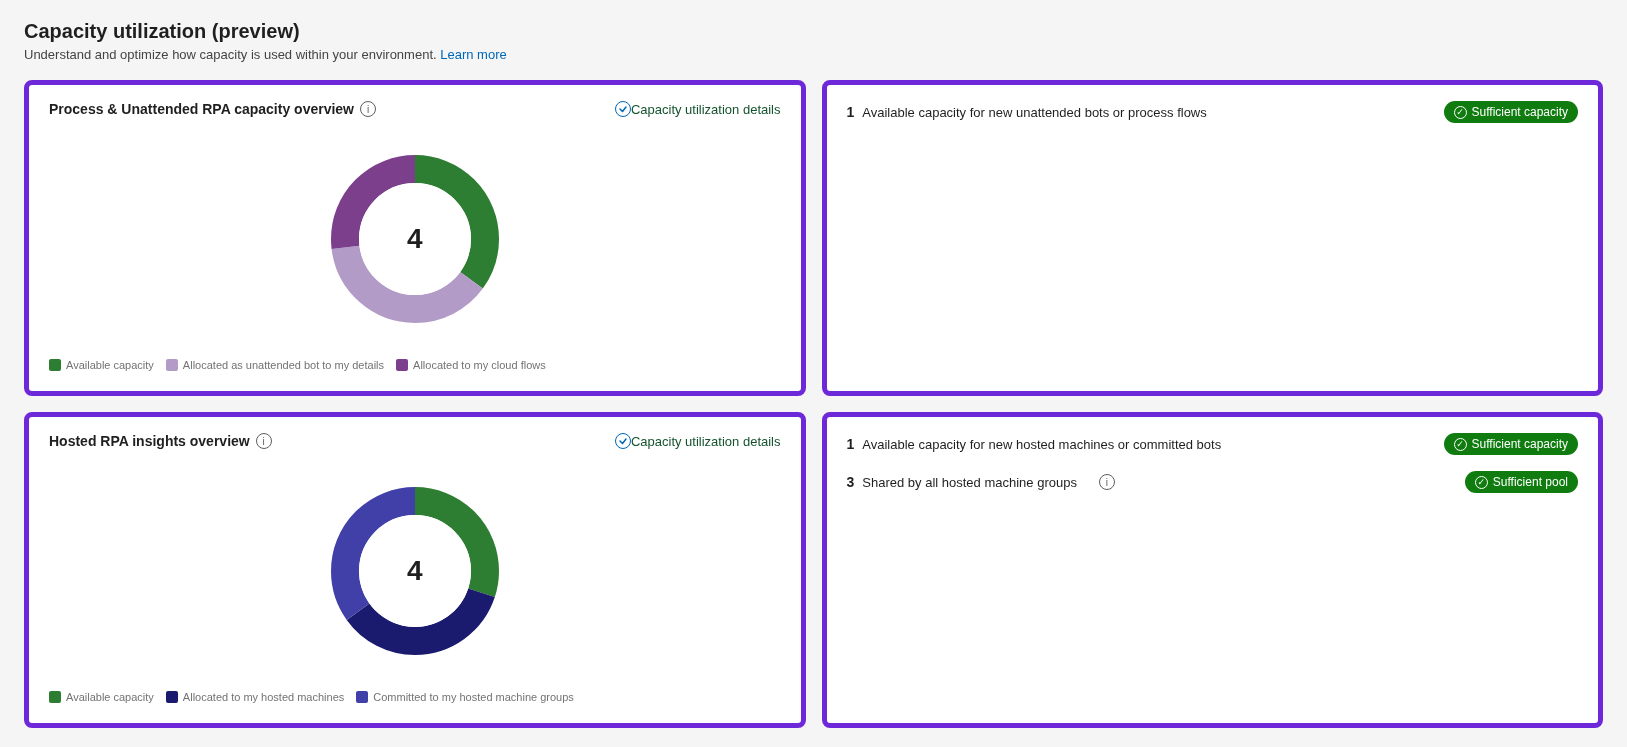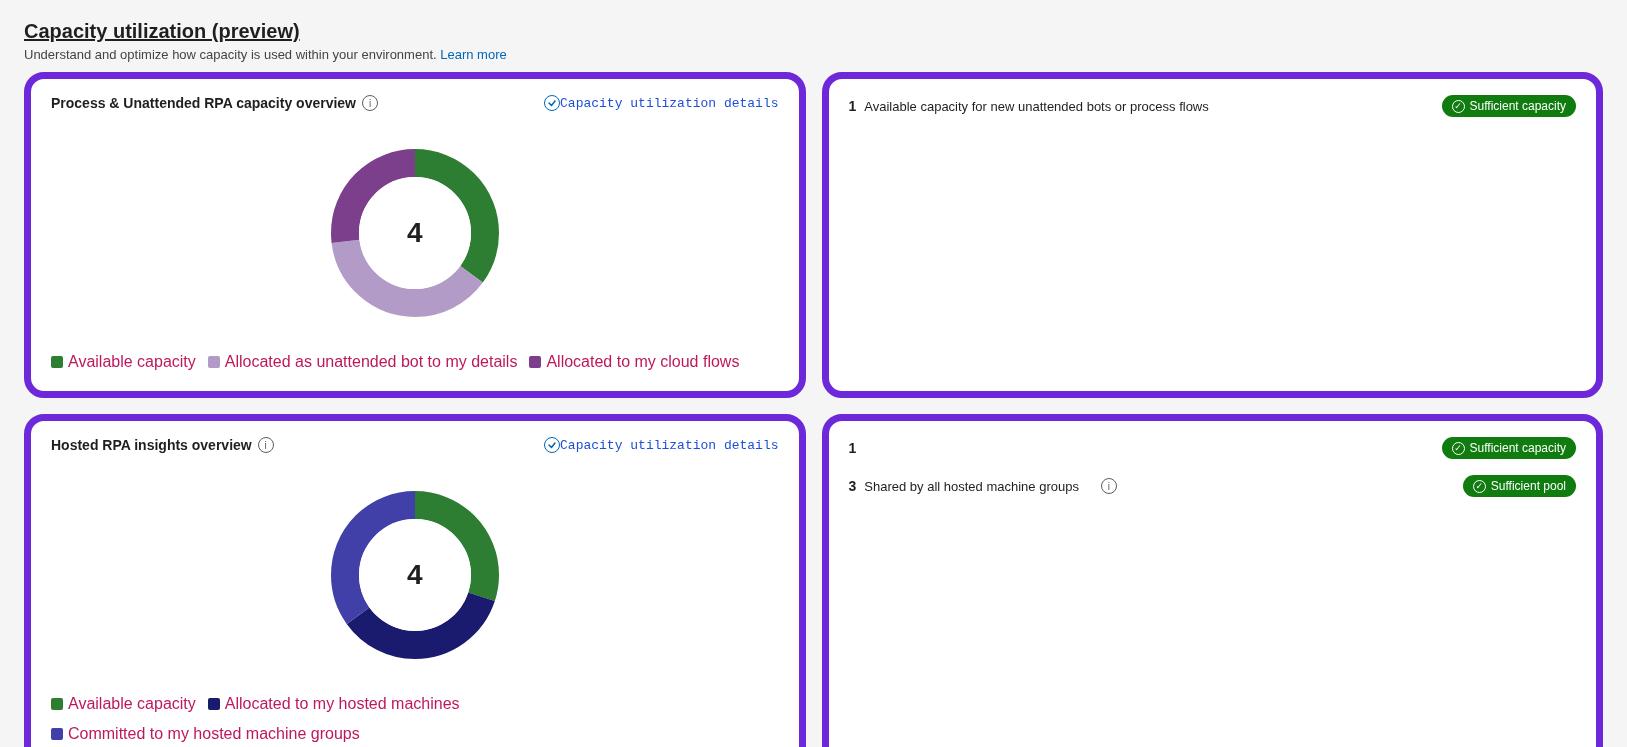--- a/index.html
+++ b/index.html
@@ -8,42 +8,41 @@
       background: #f5f5f5;
       color: #1f1f1f;
       font-size: 14px;
       padding: 20px 24px;
     }
     .page-title {
       font-size: 20px;
       font-weight: 600;
       color: #1f1f1f;
       margin-bottom: 4px;
-      text-decoration: underline;
     }
     .page-subtitle {
       font-size: 13px;
       color: #444;
-      margin-bottom: 10px;
+      margin-bottom: 18px;
     }
     .page-subtitle a {
       color: #0067b8;
       text-decoration: none;
     }
 
     .dashboard-grid {
       display: grid;
       grid-template-columns: 1fr 1fr;
       gap: 16px;
     }
 
     .card {
       background: #fff;
-      border: 7px solid #6d28d9;
-      border-radius: 20px;
+      border: 5px solid #6d28d9;
+      border-radius: 8px;
       padding: 16px 20px 20px;
     }
 
     .card-header {
       display: flex;
       align-items: center;
       justify-content: space-between;
       margin-bottom: 12px;
     }
     .card-title-group {
@@ -65,25 +64,24 @@
       align-items: center;
       justify-content: center;
       font-size: 10px;
       color: #605e5c;
       cursor: default;
       flex-shrink: 0;
     }
     .capacity-link {
       display: flex;
       align-items: center;
-      color: #1d4ed8;
+      color: #14532d;
       font-size: 13px;
       text-decoration: none;
       cursor: pointer;
-      font-family: Liberation Mono, monospace;
     }
     .check-circle-icon {
       width: 16px;
       height: 16px;
       border-radius: 50%;
       border: 1.5px solid #0067b8;
       display: inline-flex;
       align-items: center;
       justify-content: center;
       flex-shrink: 0;
@@ -114,22 +112,22 @@
       font-size: 28px;
       font-weight: 600;
       color: #1f1f1f;
     }
 
     .legend {
       display: flex;
       flex-wrap: wrap;
       gap: 12px;
       margin-top: 4px;
-      font-size: 16px;
-      color: #be185d;
+      font-size: 11px;
+      color: #737373;
     }
     .legend-item {
       display: flex;
       align-items: center;
       gap: 5px;
     }
     .legend-dot {
       width: 12px;
       height: 12px;
       border-radius: 2px;
@@ -314,20 +312,21 @@
         <span>Committed to my hosted machine groups</span>
       </div>
     </div>
   </div>
 
   <div class="card insights-card">
 
     <div class="insight-row">
       <div class="insight-left">
         <span class="insight-number">1</span>
+        <span class="insight-text">Available capacity for new hosted machines or committed bots</span>
       </div>
       <span class="status-badge">
         <span class="status-badge-check">✓</span>
         <span>Sufficient capacity</span>
       </span>
     </div>
 
     <div class="insight-row">
       <div class="insight-left">
         <span class="insight-number">3</span>

